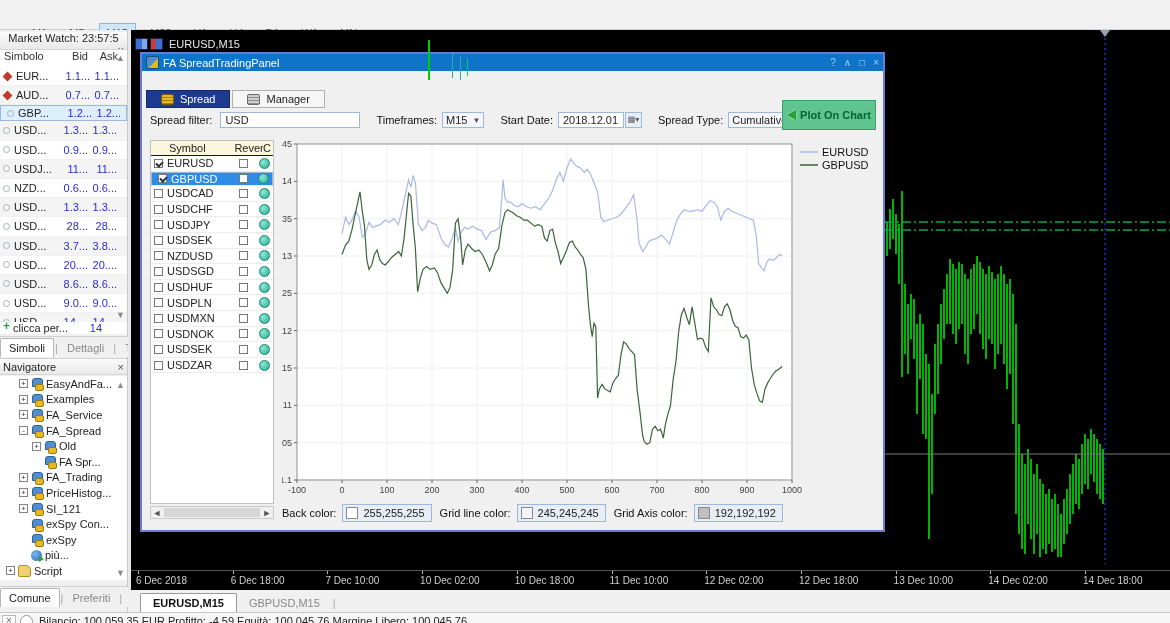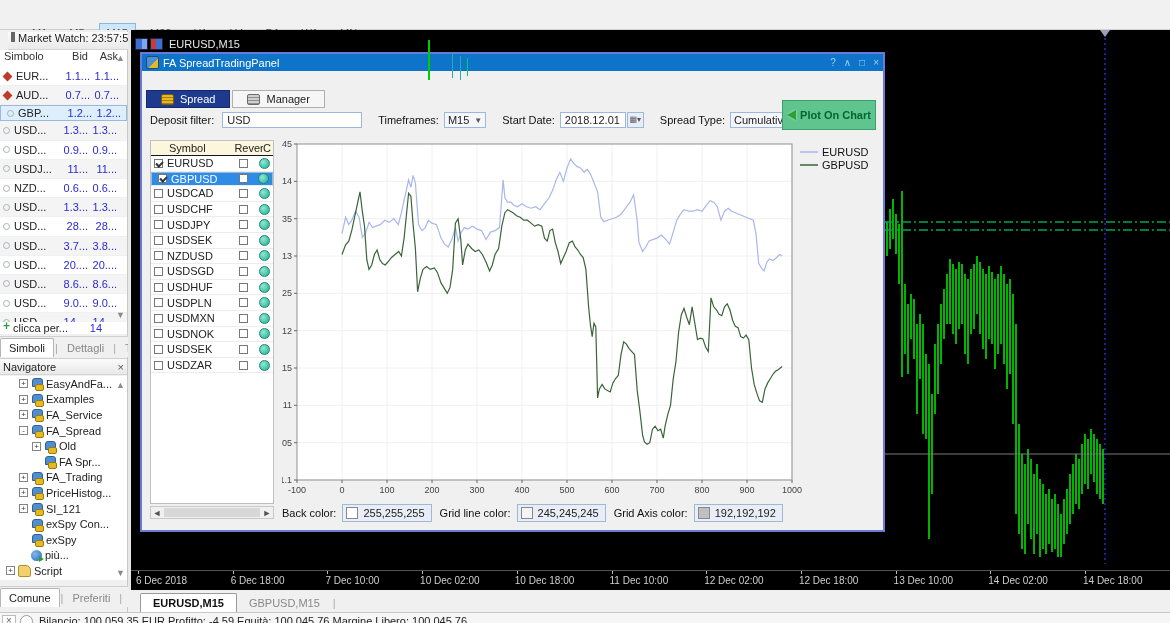--- a/index.html
+++ b/index.html
@@ -5,22 +5,22 @@
   html,body{margin:0;padding:0;background:#d8d8d8;}
   .screen{position:relative;width:1170px;height:623px;overflow:hidden;background:#f0f0f0;
           font-family:"Liberation Sans",sans-serif;font-size:11px;color:#222;}
   
   .toolbar{position:absolute;left:0;top:0;width:1170px;height:30px;background:#f1f1f1;
            border-bottom:1px solid #d0d0d0;display:flex;align-items:center;padding-left:24px;box-sizing:border-box;}
   .tf-btn{padding:3px 7px;margin-right:6px;color:#444;border:1px solid transparent;cursor:default;margin-top:36px;}
   .tf-btn.active{background:#cfe6f8;border:1px solid #86b9de;}
   
   .left-col{position:absolute;left:0;top:30px;width:128px;height:582px;background:#f0f0f0;border-right:1px solid #c8c8c8;box-sizing:border-box;}
-  .mw-title{position:absolute;left:8px;top:2px;width:127px;height:18px;background:linear-gradient(#fbfbfb,#e9e9e9);
-            border-bottom:1px solid #d5d5d5;display:flex;align-items:flex-start;padding:0 3px;box-sizing:border-box;white-space:nowrap;overflow:hidden;}
+  .mw-title{position:absolute;left:0;top:2px;width:127px;height:18px;background:linear-gradient(#fbfbfb,#e9e9e9);
+            border-bottom:1px solid #d5d5d5;display:flex;align-items:center;padding:0 3px;box-sizing:border-box;white-space:nowrap;overflow:hidden;flex-direction:column;}
   .mw-title .bars{display:inline-block;width:7px;height:10px;border-left:2px solid #666;border-right:2px solid #666;margin-right:3px;}
   .mw-close{margin-left:auto;color:#555;font-size:11px;}
   .mw-head{position:absolute;left:0;top:20px;width:127px;height:17px;border-bottom:1px solid #e0e0e0;background:#fff;display:flex;}
   .mw-head span{color:#333;}
   .mw-rows{position:absolute;left:0;top:37px;width:127px;height:255px;background:#fff;overflow:hidden;}
   .mw-row{height:18.2px;display:flex;align-items:center;border-bottom:1px solid #f0f0f0;background:#fff;}
   .mw-row:nth-child(even){background:#f4f4f4;}
   .mw-row.sel{background:#ddeefc;}
   .mw-sym{width:45px;color:#222;overflow:hidden;white-space:nowrap;}
   .mw-bid,.mw-ask{width:29px;text-align:right;color:#2a2ad0;overflow:hidden;white-space:nowrap;}
@@ -450,21 +450,21 @@
           <span class="coin-ic"></span>
           <span>Spread</span>
         </div>
         <div class="p-tab">
           <span class="coin-ic gray"></span>
           <span>Manager</span>
         </div>
       </div>
 
     <div class="p-filter">
-      <span class="lbl" style="margin-left:8px">Deposit filter:</span>
+      <span class="lbl" style="margin-left:8px">Spread filter:</span>
       <span class="inp" style="width:140px;margin-left:8px">USD</span>
       <span class="lbl" style="margin-left:16px">Timeframes:</span>
       <span class="sel" style="margin-left:5px">
         <span>M15</span>
           <span class="car">▼</span>
       </span>
       <span class="lbl" style="margin-left:16px">Start Date:</span>
       <span class="inp" style="width:66px;margin-left:5px">2018.12.01</span>
       <span class="cal-btn">▦▾</span>
       <span class="lbl" style="margin-left:16px">Spread Type:</span>

